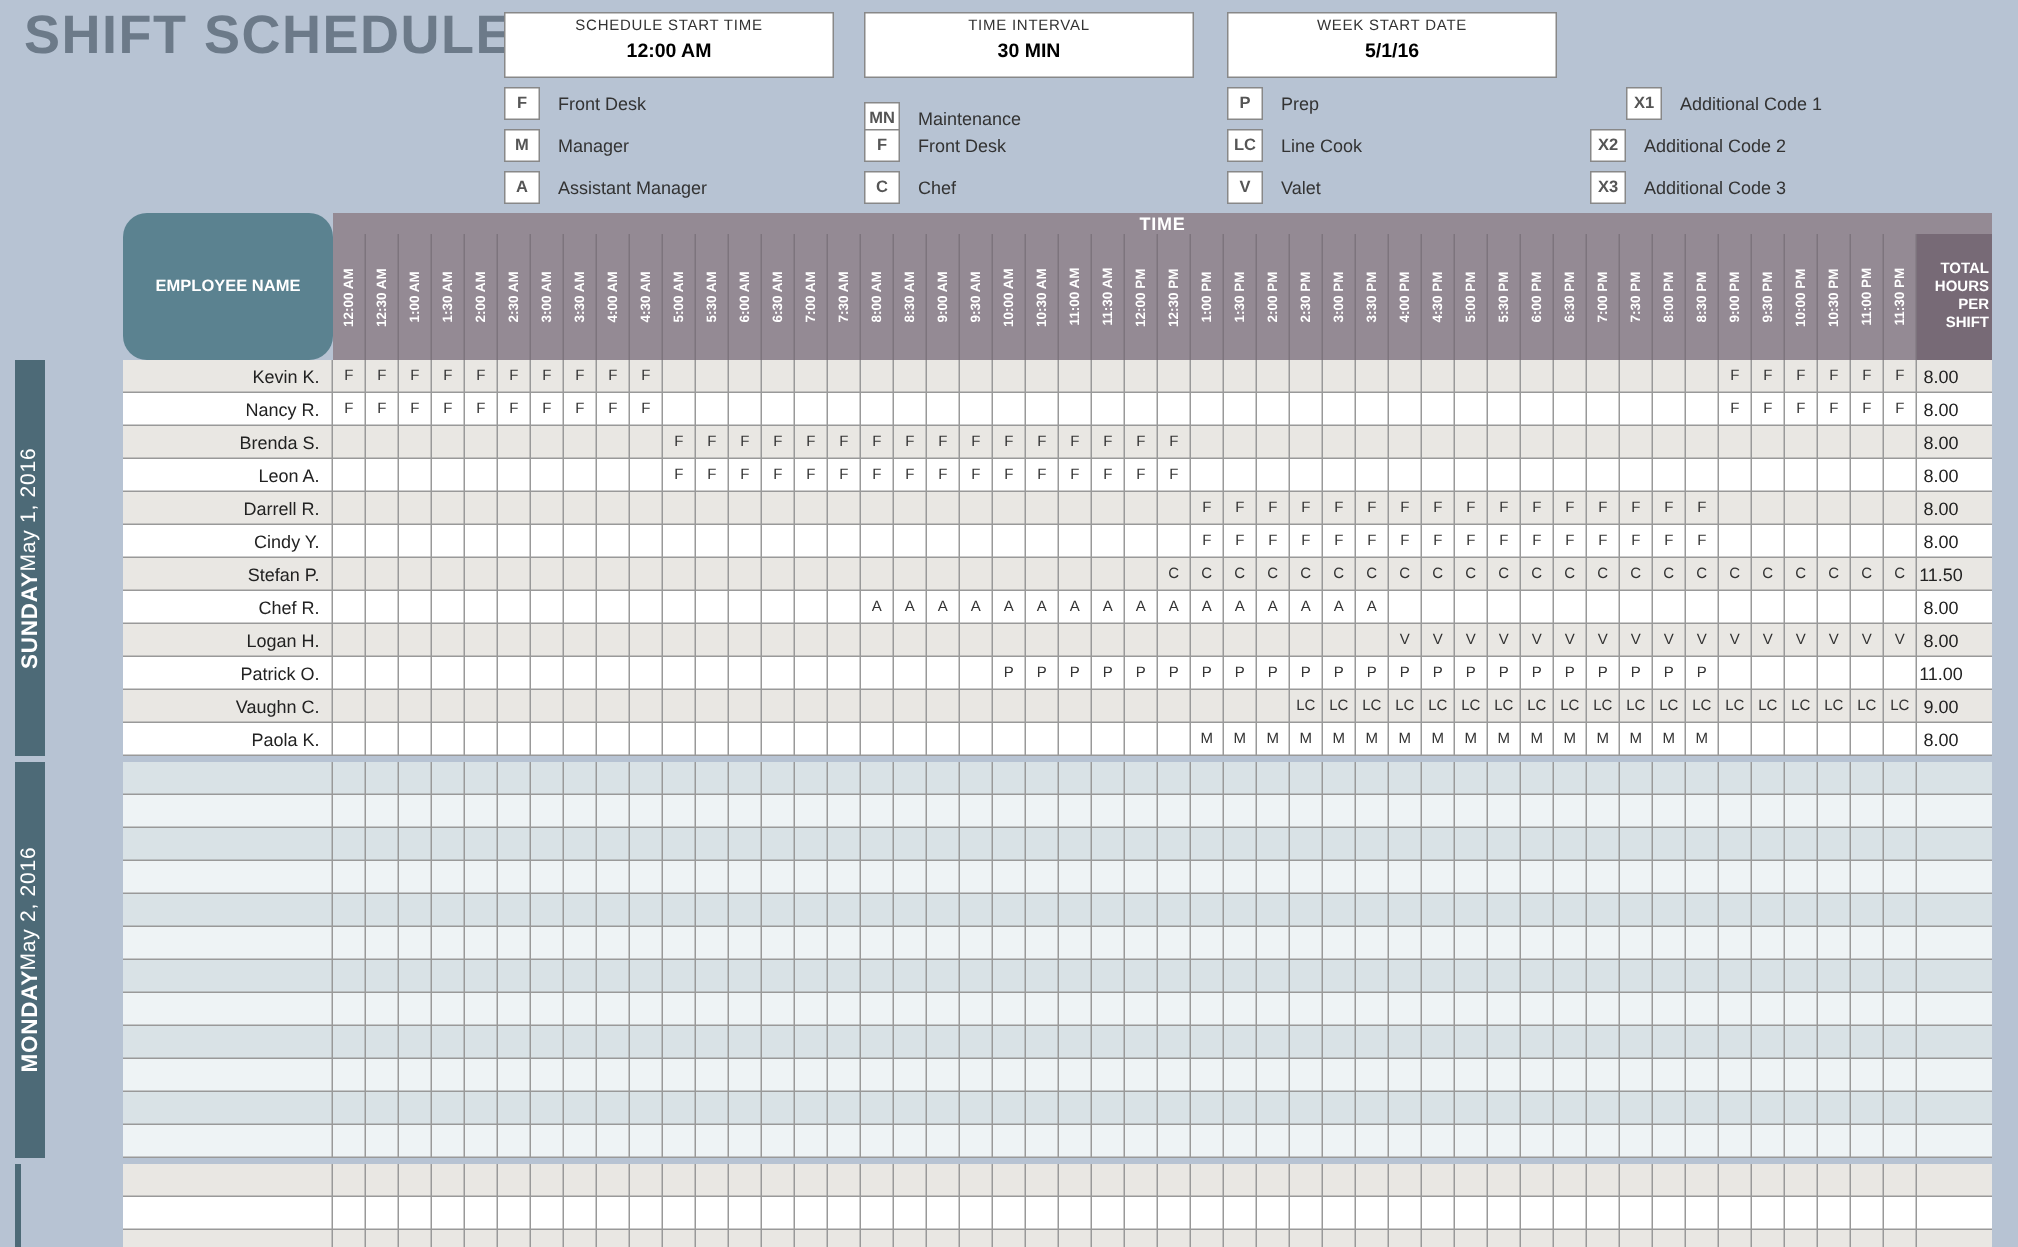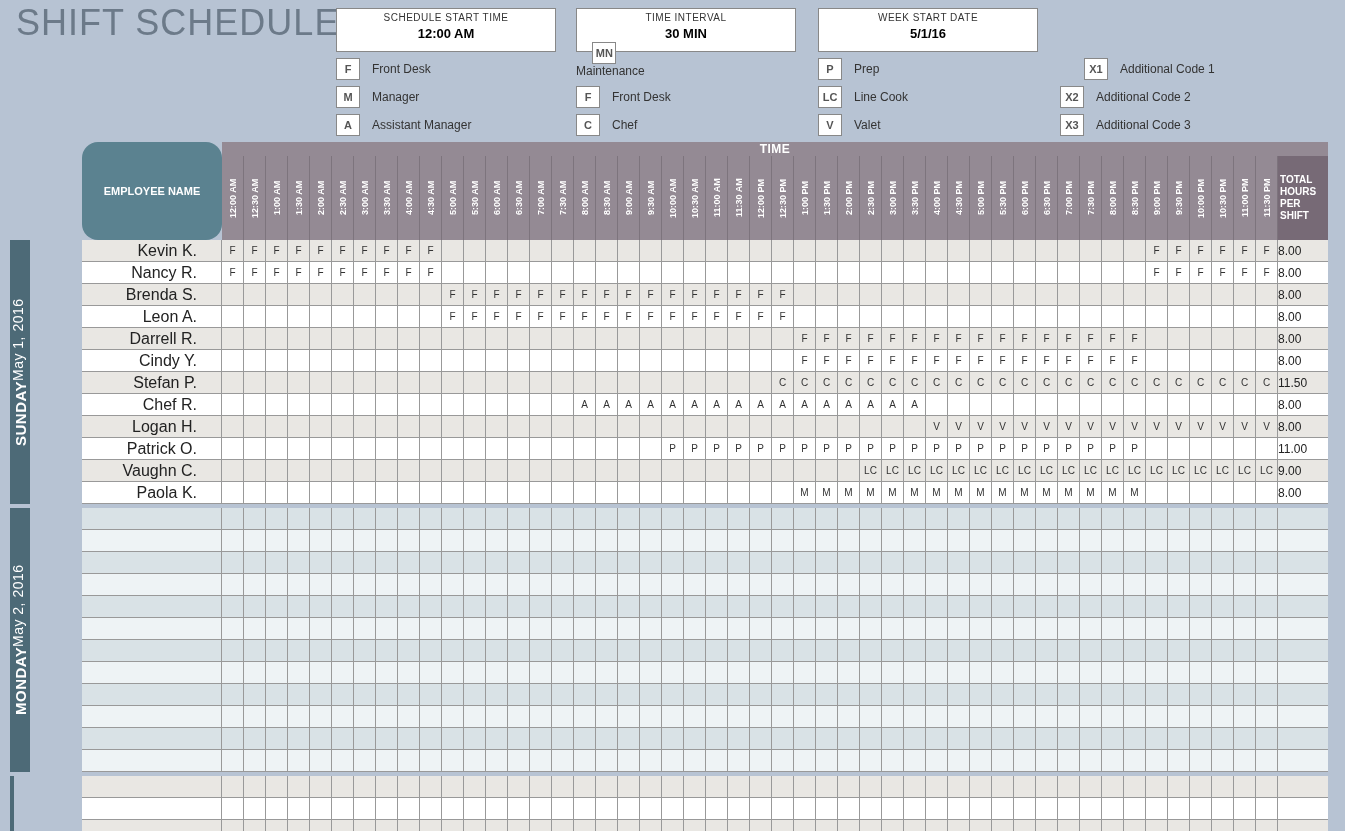--- a/index.html
+++ b/index.html
@@ -11,21 +11,21 @@
     height: 831px;
     overflow: hidden;
   }
   .page-title {
     position: absolute;
     left: 16px;
     top: 2px;
     font-size: 36px;
     letter-spacing: 1px;
     color: #6c7a89;
-    font-weight: 400;
+    font-weight: 700;
   }
 
   
   .config-box {
     position: absolute;
     top: 8px;
     width: 220px;
     height: 44px;
     background: #fff;
     border: 1px solid #888;
@@ -92,22 +92,22 @@
     justify-content: center;
     text-align:center;
     padding:0 6px;
     border-radius:16px;
   }
   .emp-row {
     height: 22px;
     display: flex;
     align-items: center;
     justify-content: flex-end;
-    padding-right: 24px;
-    font-size: 16px;
+    padding-right: 8px;
+    font-size: 12px;
     color: #222;
     border-bottom:1px solid #999;
     border-right:1px solid #999;
   }
   .sun-row-even { background: #e9e7e3; }
   .sun-row-odd  { background: #fff; }
   .mon-row-even { background: #d9e2e6; }
   .mon-row-odd  { background: #eef3f5; }
   .tue-row-even { background: #e9e7e3; }
   .tue-row-odd  { background: #fff; }
@@ -139,38 +139,38 @@
   }
   .total-head {
     width: 50px;
     background: #776a76;
     color: #fff;
     font-size: 10px;
     font-weight: bold;
     display: flex;
     align-items: center;
     justify-content: center;
-    text-align: left;
+    text-align: right;
     padding: 0 2px;
     line-height:1.2;
   }
   .slot-row { display: flex; height: 22px; }
   .slot-cell {
     width: 22px;
     font-size: 10px;
     text-align: center;
     line-height: 22px;
     border-right: 1px solid #999;
     border-bottom: 1px solid #999;
     color: #333;
   }
   .total-cell {
     width: 50px;
     font-size: 12px;
-    text-align: left;
+    text-align: center;
     padding-right:18px;
     line-height: 22px;
     border-bottom: 1px solid #999;
     color:#222;
   }
 </style>
 </head>
 <body>
 
 <div class="page-title">SHIFT SCHEDULE</div>
@@ -186,21 +186,21 @@
 <div class="config-box" style="left:818px">
   <div class="lbl">WEEK START DATE</div>
   <div class="val">5/1/16</div>
 </div>
 
 <div id="legend-area">
     <div class="legend-cell" style="left: 336px; top: 58px;">
       <span class="code">F</span>
       <span>Front Desk</span>
     </div>
-    <div class="legend-cell" style="left: 576px; top: 42px; flex-direction: column;">
+    <div class="legend-cell" style="left: 576px; top: 68px;">
       <span class="code">MN</span>
       <span>Maintenance</span>
     </div>
     <div class="legend-cell" style="left: 818px; top: 58px;">
       <span class="code">P</span>
       <span>Prep</span>
     </div>
     <div class="legend-cell" style="left: 1060px; top: 58px; margin-left: 24px;">
       <span class="code">X1</span>
       <span>Additional Code 1</span>

